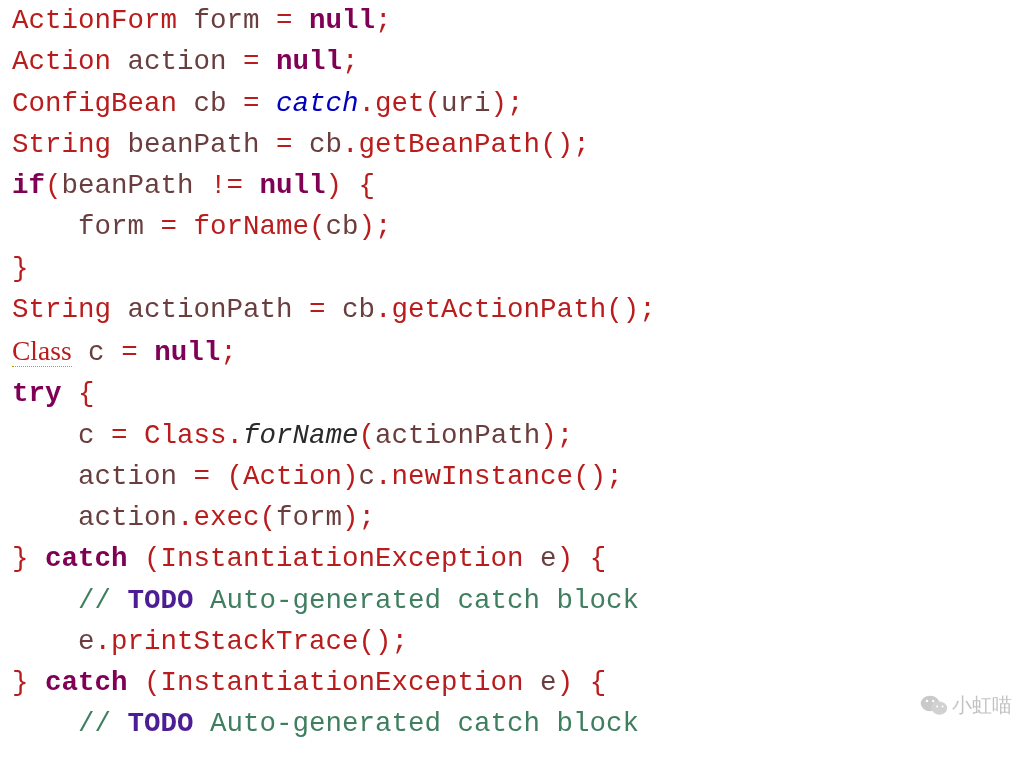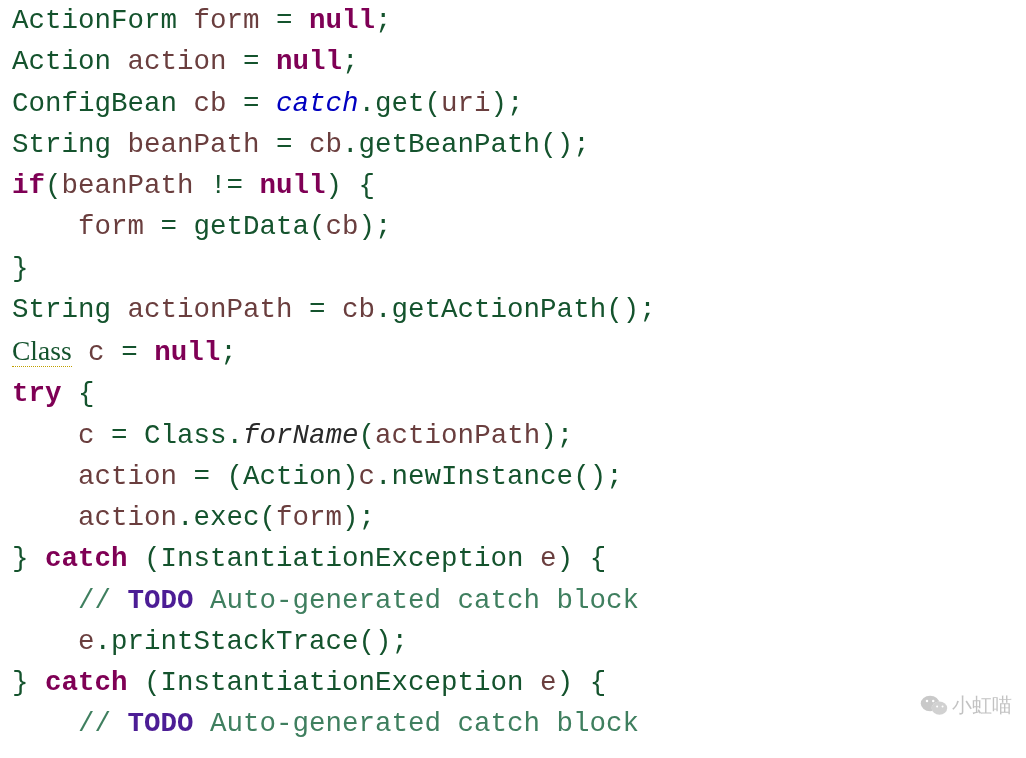--- a/index.html
+++ b/index.html
@@ -14,21 +14,21 @@
     overflow: hidden;
     position: relative;
   }
   pre {
     margin: 0;
     padding: 0px 12px;
     white-space: pre;
     font-family: inherit;
   }
   .kw   { color: #7f0055; font-weight: bold; }   
-  .txt  { color: #14532d; }                        
+  .txt  { color: #b91c1c; }                        
   .fld  { color: #0000c0; font-style: italic; }    
   .sti  { font-style: italic; color: #2a2a2a; }    
   .par  { color: #6a3e3e; }                        
   .cmt  { color: #3f7f5f; }                        
   .todo { color: #4c1d95; font-weight: bold; }     
   .warn { border-bottom: 1px dotted #c0a000; font-family: Liberation Serif, serif; }     
 
   .watermark {
     position: absolute;
     right: 14px;
@@ -44,21 +44,21 @@
   .watermark svg { opacity: 0.45; }
 </style>
 </head>
 <body>
 
 <pre id="code-block"><span class="txt">ActionForm </span><span class="par">form</span><span class="txt"> = </span><span class="kw">null</span><span class="txt">;</span>
 <span class="txt">Action </span><span class="par">action</span><span class="txt"> = </span><span class="kw">null</span><span class="txt">;</span>
 <span class="txt">ConfigBean </span><span class="par">cb</span><span class="txt"> = </span><span class="fld">catch</span><span class="txt">.get(</span><span class="par">uri</span><span class="txt">);</span>
 <span class="txt">String </span><span class="par">beanPath</span><span class="txt"> = </span><span class="par">cb</span><span class="txt">.getBeanPath();</span>
 <span class="kw">if</span><span class="txt">(</span><span class="par">beanPath</span><span class="txt"> != </span><span class="kw">null</span><span class="txt">) {</span>
-<span class="txt">    </span><span class="par">form</span><span class="txt"> = getData(</span><span class="par">cb</span><span class="txt">);</span>
+<span class="txt">    </span><span class="par">form</span><span class="txt"> = forName(</span><span class="par">cb</span><span class="txt">);</span>
 <span class="txt">}</span>
 <span class="txt">String </span><span class="par">actionPath</span><span class="txt"> = </span><span class="par">cb</span><span class="txt">.getActionPath();</span>
 <span class="txt warn">Class</span><span class="txt"> </span><span class="par">c</span><span class="txt"> = </span><span class="kw">null</span><span class="txt">;</span>
 <span class="kw">try</span><span class="txt"> {</span>
 <span class="txt">    </span><span class="par">c</span><span class="txt"> = Class.</span><span class="sti">forName</span><span class="txt">(</span><span class="par">actionPath</span><span class="txt">);</span>
 <span class="txt">    </span><span class="par">action</span><span class="txt"> = (Action)</span><span class="par">c</span><span class="txt">.newInstance();</span>
 <span class="txt">    </span><span class="par">action</span><span class="txt">.exec(</span><span class="par">form</span><span class="txt">);</span>
 <span class="txt">} </span><span class="kw">catch</span><span class="txt"> (InstantiationException </span><span class="par">e</span><span class="txt">) {</span>
 <span class="txt">    </span><span class="cmt">// </span><span class="todo">TODO</span><span class="cmt"> Auto-generated catch block</span>
 <span class="txt">    </span><span class="par">e</span><span class="txt">.printStackTrace();</span>

